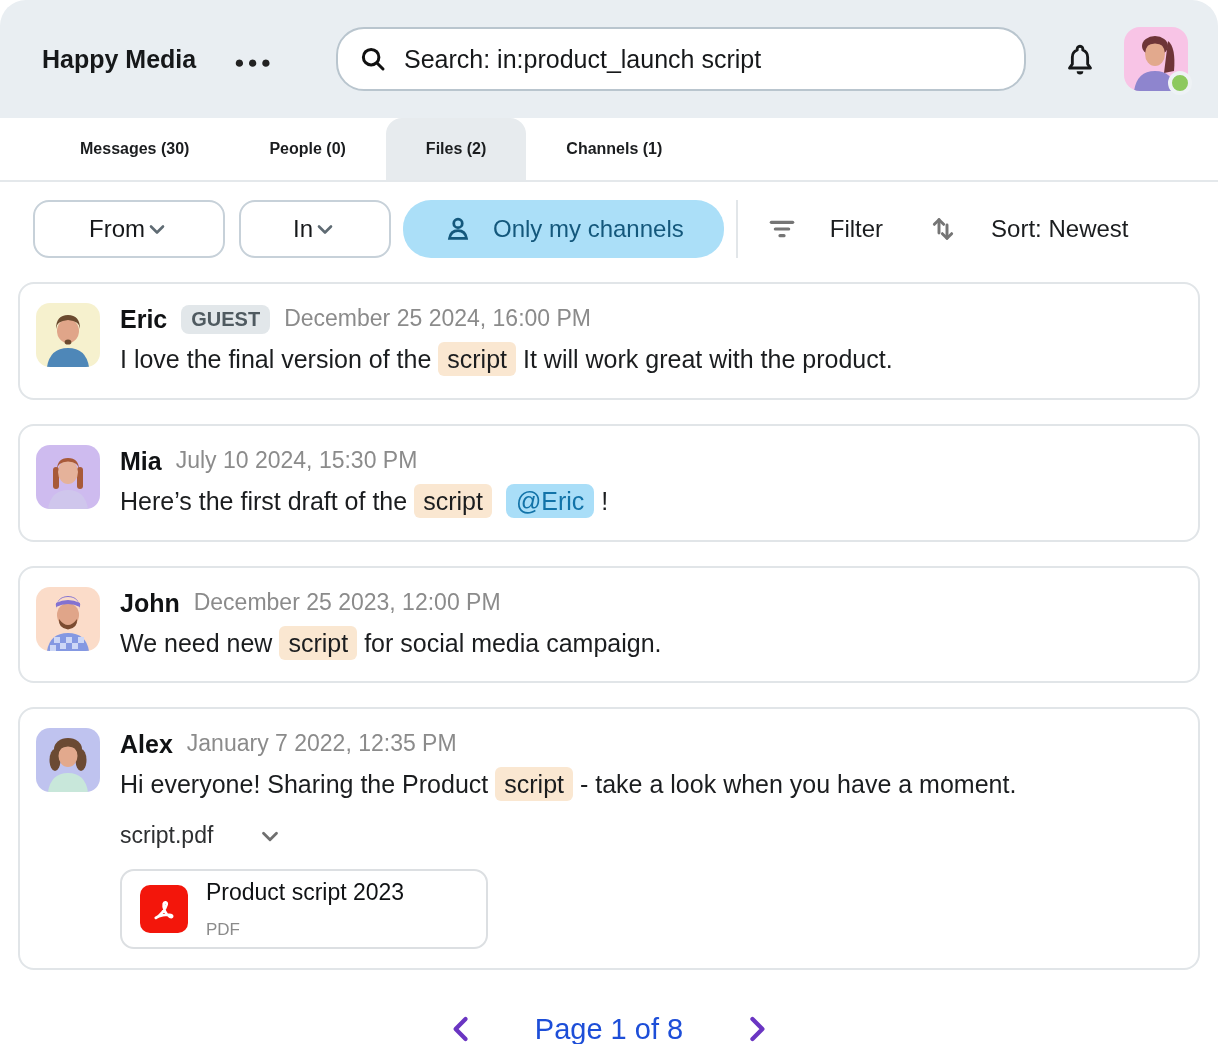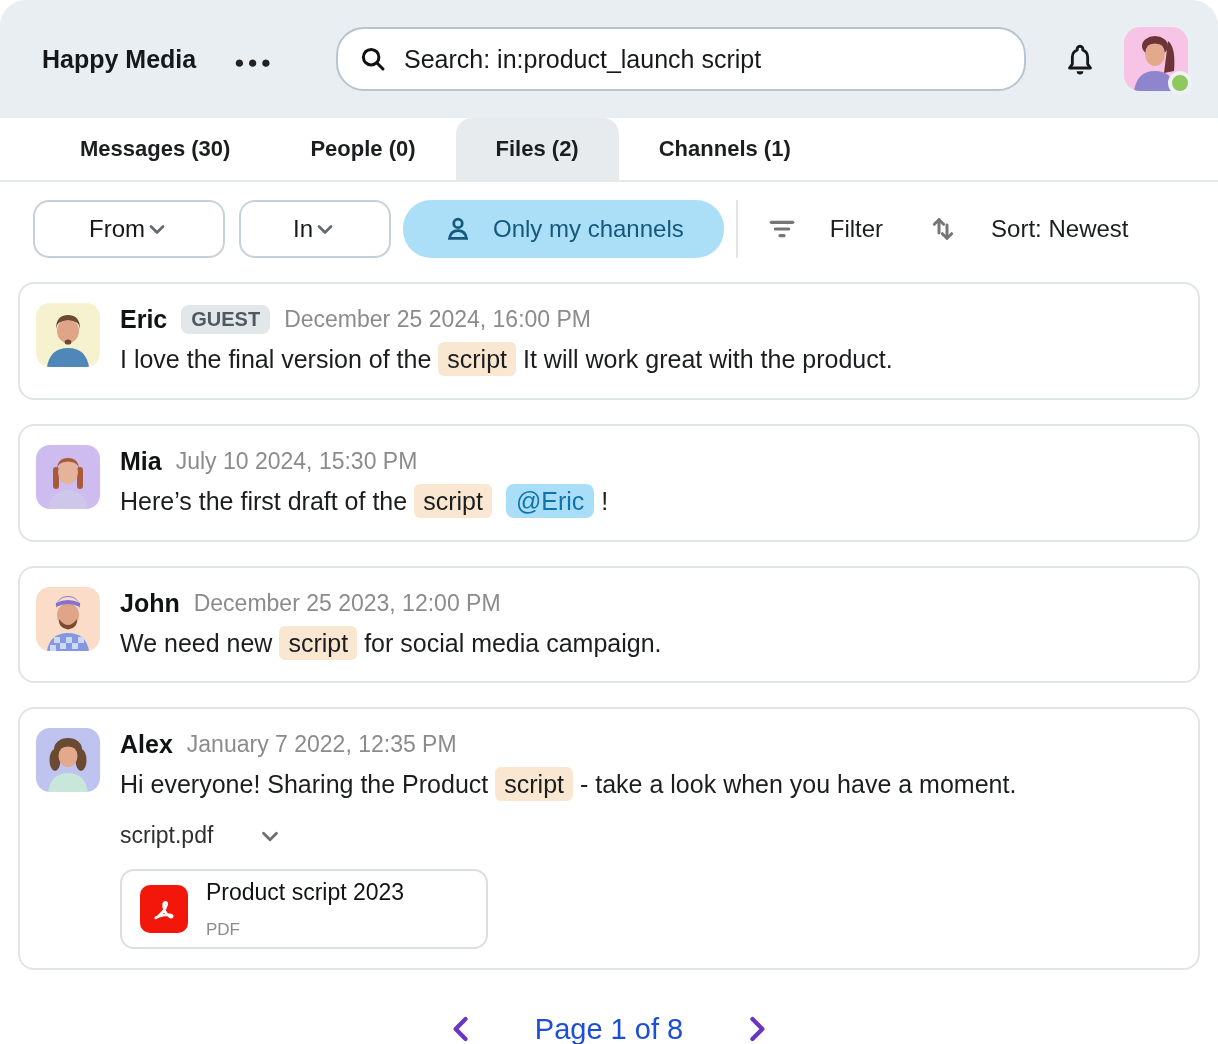--- a/index.html
+++ b/index.html
@@ -36,21 +36,21 @@
     width: 24px; height: 24px; border-radius: 50%;
     background: #8dc95e; border: 4px solid #eef2f5;
   }
 
   
   .tabs {
     display: flex; align-items: stretch; height: 64px;
     padding: 0 40px; border-bottom: 2px solid #e4e8eb;
   }
   .tab {
-    font-size: 22px; font-weight: 700; color: #1b1d1f;
+    font-size: 16px; font-weight: 700; color: #1b1d1f;
     display: flex; align-items: center; padding: 0 40px; cursor: pointer;
   }
   .tab.active { background: #e7ebee; border-radius: 16px 16px 0 0; }
 
   
   .filters {
     display: flex; align-items: center;
     margin: 18px 0 24px; padding: 0 33px; height: 58px;
   }
   .pill {
@@ -75,21 +75,21 @@
   .tool-btn.sort { margin-left: 16px; }
 
   
   .results { display: flex; flex-direction: column; gap: 24px; padding: 0 18px; }
   .card {
     border: 2px solid #e1e5e8; border-radius: 16px;
     padding: 19px 16px; display: flex; gap: 20px;
   }
   .msg-avatar { width: 64px; height: 64px; border-radius: 14px; overflow: hidden; flex: none; }
   .card-body { display: flex; flex-direction: column; gap: 6px; padding-top: 2px; min-width: 0;}
-  .name-row { display: flex; align-items: center; gap: 14px; }
+  .name-row { display: flex; align-items: flex-start; gap: 14px; }
   .sender { font-size: 25px; font-weight: 700; color: #101214; }
   .guest-badge {
     background: #e2e7ea; color: #4f5a60; font-weight: 700;
     font-size: 20px; border-radius: 8px; padding: 3px 10px;
   }
   .timestamp { font-size: 23px; color: #8b8b8b; }
   .msg-line { font-size: 25px; line-height: 1.55; color: #1b1d1f; }
   .chip-hl {
     background: #fae7d1; border-radius: 6px; padding: 3px 9px; margin: 0 7px;
   }

